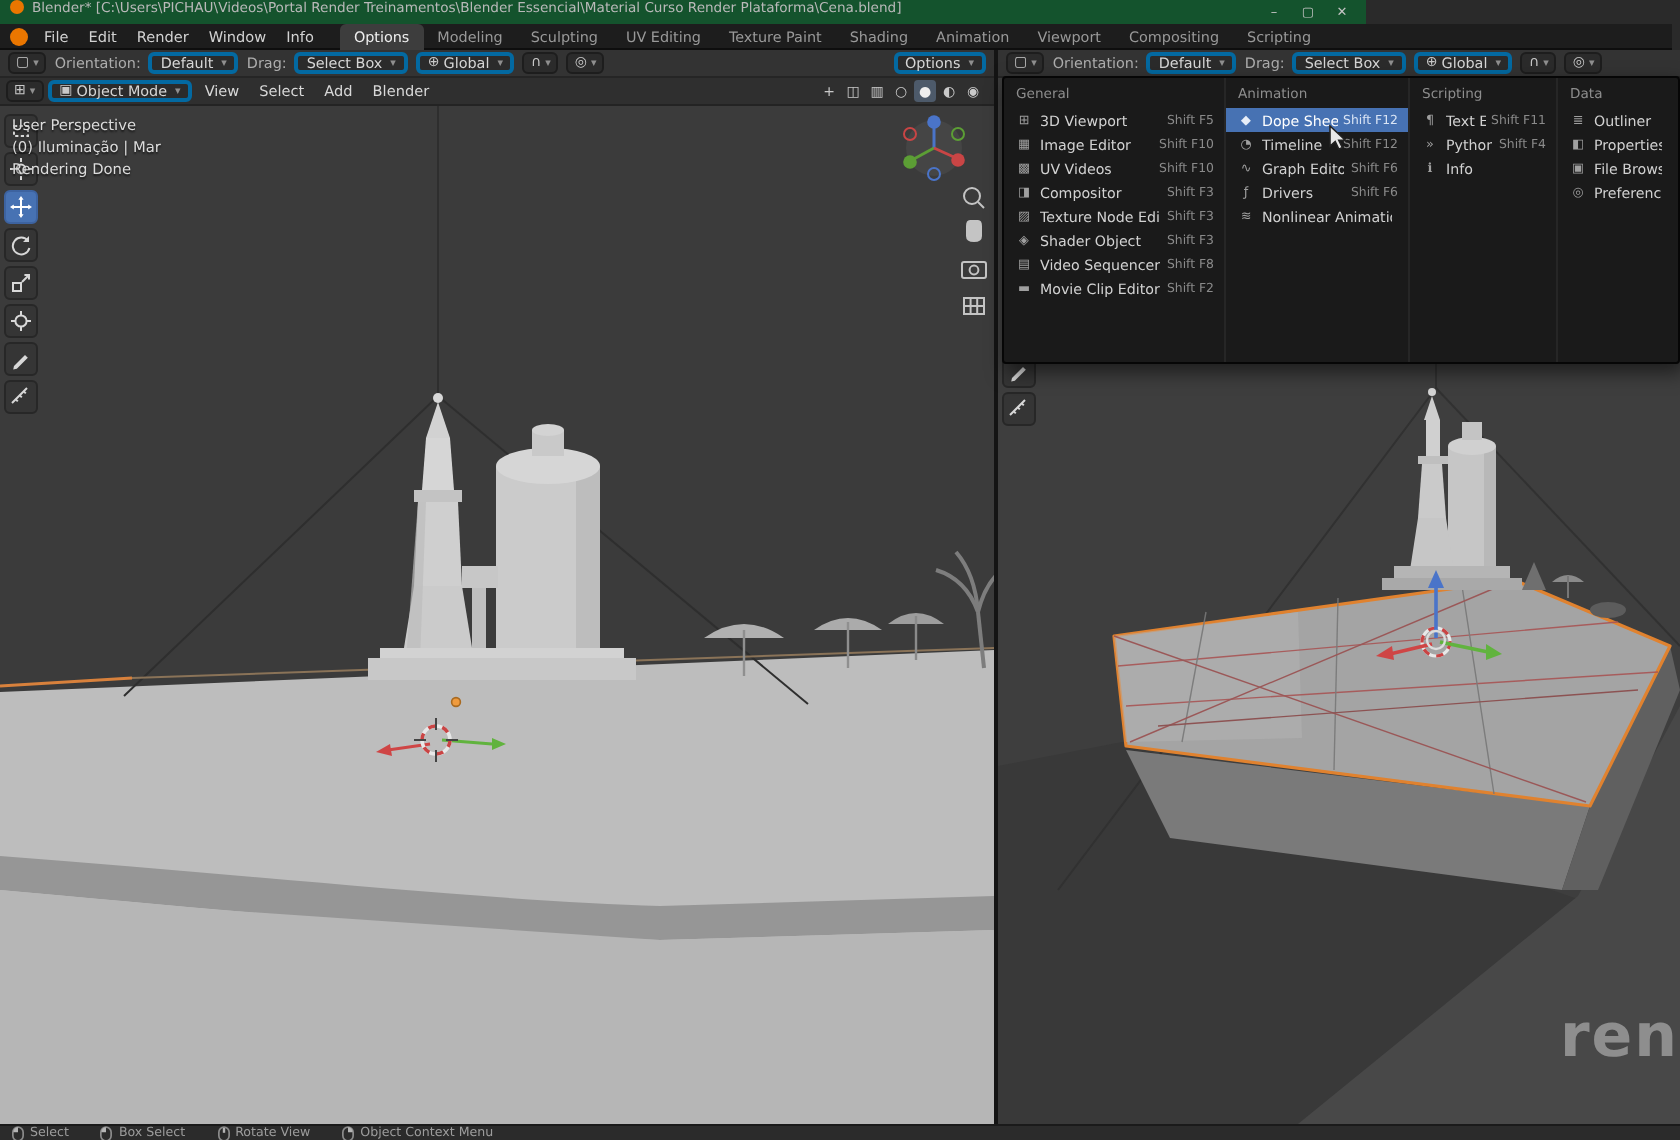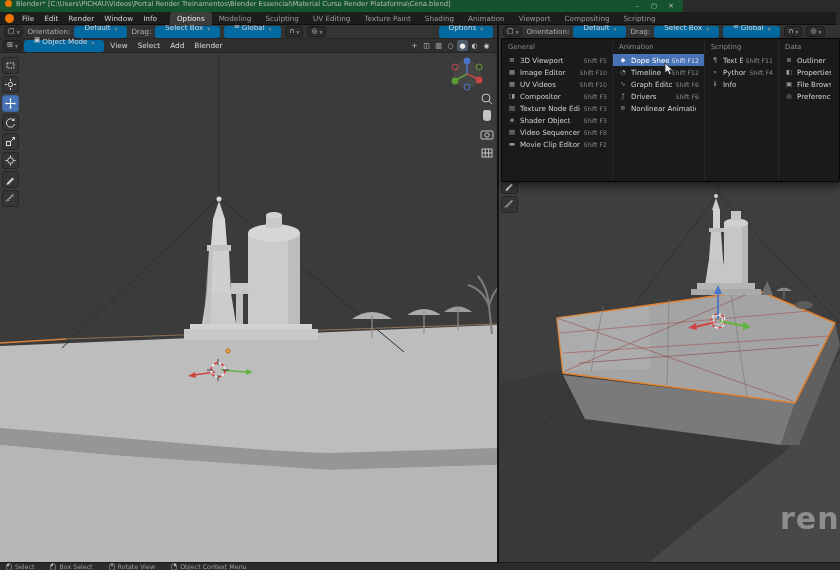--- a/index.html
+++ b/index.html
@@ -22,21 +22,21 @@
   
   .vp{overflow:hidden;background:#3d3d3d}
   #vp-left{left:0;top:25px;width:497px;height:537px}
   #vp-right{left:499px;top:25px;width:341px;height:537px}
   #divider{left:497px;top:25px;width:2px;height:537px;background:#141414}
   .ts-row{left:0;top:0;width:100%;height:14px;background:#333;display:flex;align-items:center;gap:4px;padding:0 4px;border-bottom:1px solid #252525}
   .hdr-row{left:0;top:14px;width:100%;height:14px;background:#2f2f2f;display:flex;align-items:center;gap:2px;padding:0 3px;border-bottom:1px solid #232323}
   .canvas{left:0;top:28px;width:100%;height:509px;overflow:hidden}
   .scene{position:absolute;left:0;top:0}
   .ts-label{color:#adadad;font-size:7.2px;white-space:nowrap}
-  .dd{display:flex;align-items:flex-end;gap:2px;padding:0 4px;height:11px;background:#2b2b2b;border:6px solid #0369a1;border-radius:3px;color:#d6d6d6;font-size:7.2px;white-space:nowrap}
+  .dd{display:flex;align-items:center;gap:2px;padding:0 4px;height:11px;background:#2b2b2b;border:2px solid #0369a1;border-radius:3px;color:#d6d6d6;font-size:7.2px;white-space:nowrap}
   .dd::after{content:"▾";color:#8f8f8f;font-size:5.5px;margin-left:2px}
   .gbtn{display:flex;align-items:center;padding:0 3px;height:11px;background:#2b2b2b;border:1px solid #1d1d1d;border-radius:3px;color:#cfcfcf;font-size:7px}
   .gbtn::after{content:"▾";color:#8f8f8f;font-size:5.5px;margin-left:2px}
   .g{font-size:7px;color:#c9c9c9;line-height:11px}
   .hmenu{font-size:7.3px;color:#d8d8d8;padding:0 4px;white-space:nowrap}
   .hdr-right{margin-left:auto;display:flex;align-items:center;gap:1px;padding-right:2px}
   .sph{width:11px;height:11px;border-radius:2px;display:flex;align-items:center;justify-content:center;font-size:7px;color:#c9c9c9}
   .sph.active{background:#4d5a6a;color:#eee}
   .opts{margin-left:auto}
   
@@ -276,20 +276,25 @@
         <div class="tool-btn">
             <svg width="11" height="11" viewBox="0 0 11 11">
               <path d="M2 9l5.5-5.5 1.4 1.4L3.4 10.4 1.6 10.8z" fill="#d8d8d8"></path>
             </svg>
           </div>
         <div class="tool-btn">
             <svg width="11" height="11" viewBox="0 0 11 11" stroke="#d8d8d8" fill="none">
               <path d="M1 8.5L8.5 1M3 6.8l.9.9M5 4.8l.9.9M7 2.8l.9.9"></path>
             </svg>
           </div>
+      </div>
+      <div class="vp-text">
+        <div>User Perspective</div>
+        <div>(0) Iluminação | Mar</div>
+        <div>Rendering Done</div>
       </div>
     </div>
   </div>
 
   <div id="divider" class="abs"></div>
 
   <div id="vp-right" class="abs vp">
     <div class="ts-row abs">
       <span class="gbtn">
           <span class="g">▢</span>

